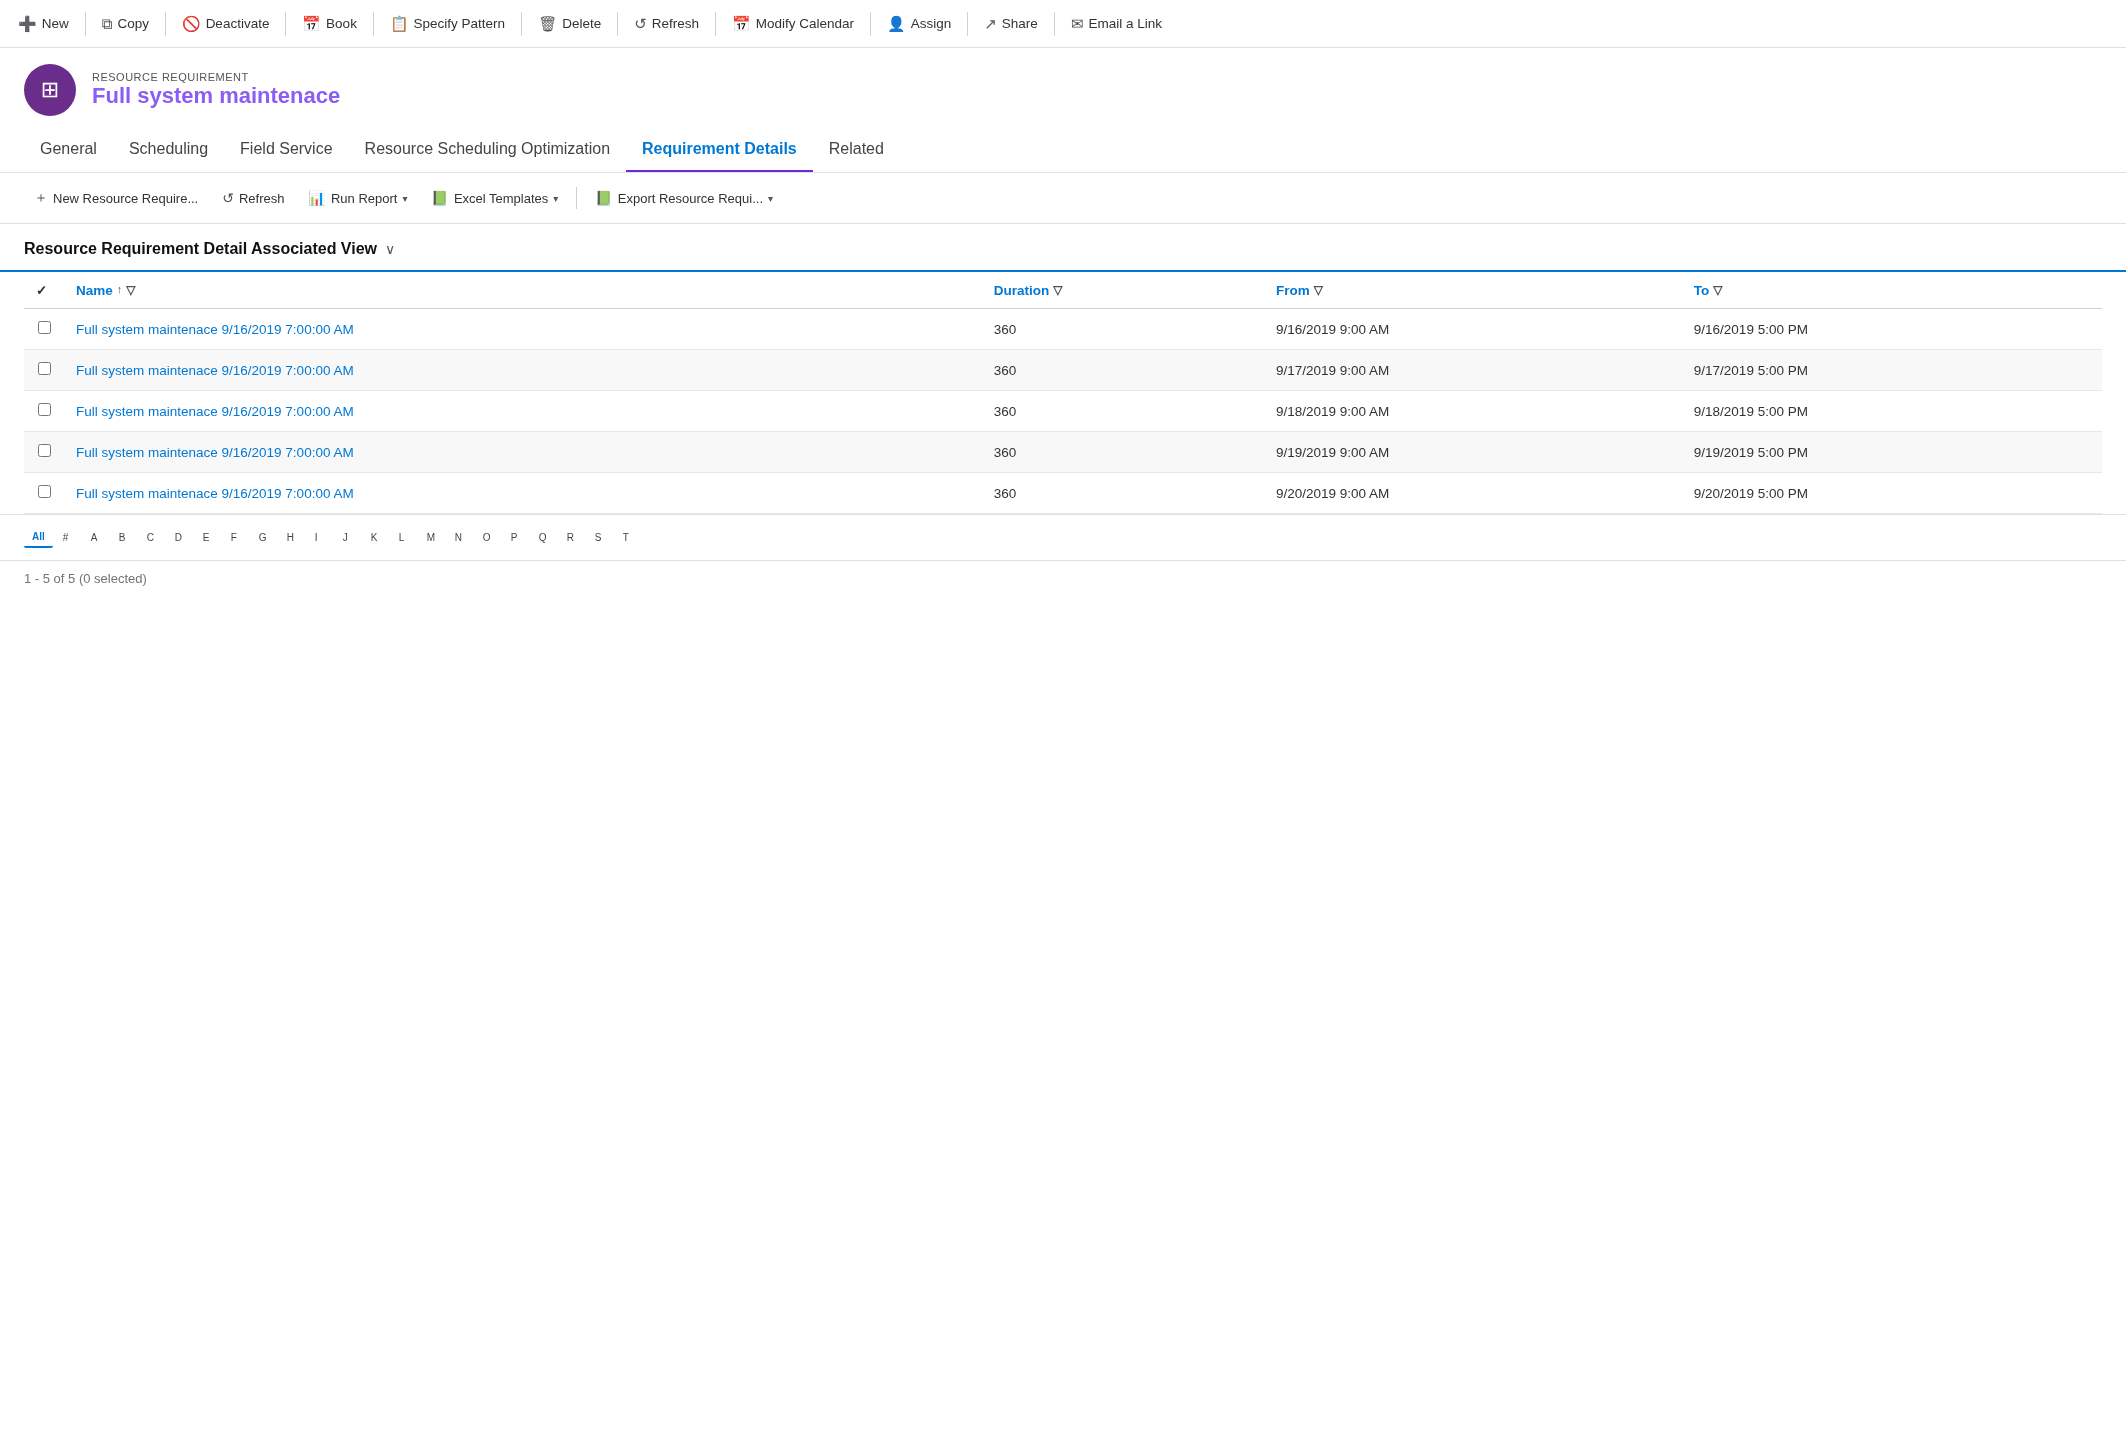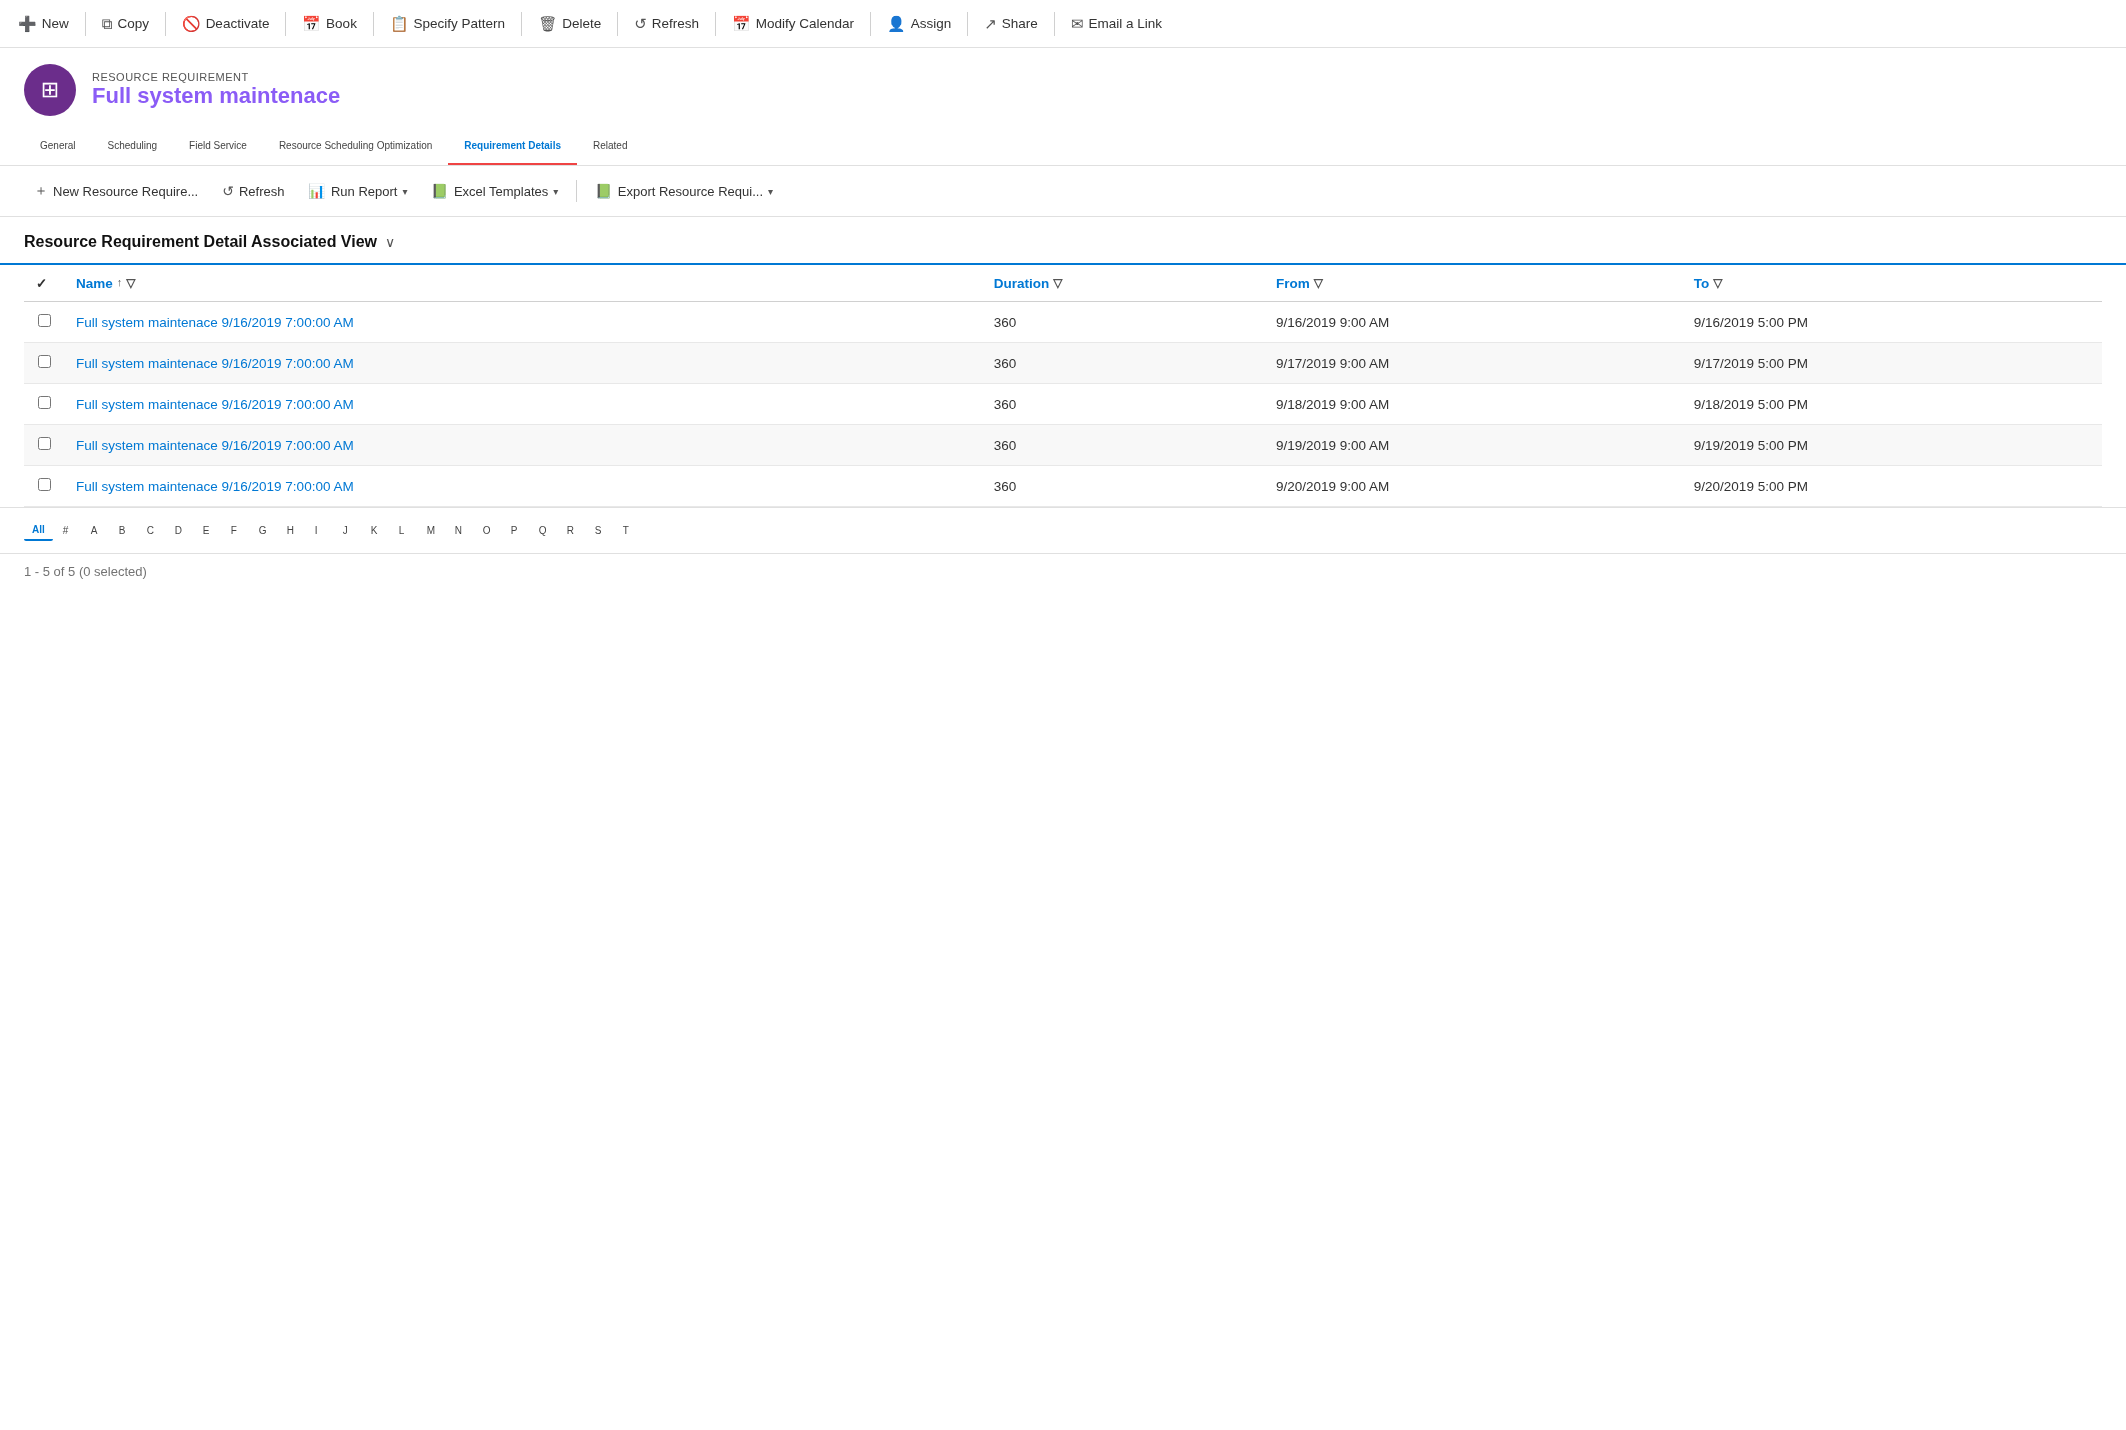--- a/index.html
+++ b/index.html
@@ -58,28 +58,28 @@
     
     .tabs {
       display: flex;
       padding: 0 24px;
       border-bottom: 1px solid #e0e0e0;
       gap: 0;
     }
     .tab {
       padding: 12px 16px;
       cursor: pointer;
-      font-size: 10px;
+      font-size: 16px;
       color: #444;
       border-bottom: 2px solid transparent;
       white-space: nowrap;
     }
     .tab.active {
       color: #0078d4;
-      border-bottom: 2px solid #ef4444;
+      border-bottom: 2px solid #6d28d9;
       font-weight: 600;
     }
 
     
     .sub-toolbar {
       display: flex;
       align-items: center;
       padding: 10px 24px;
       gap: 4px;
       border-bottom: 1px solid #e0e0e0;

